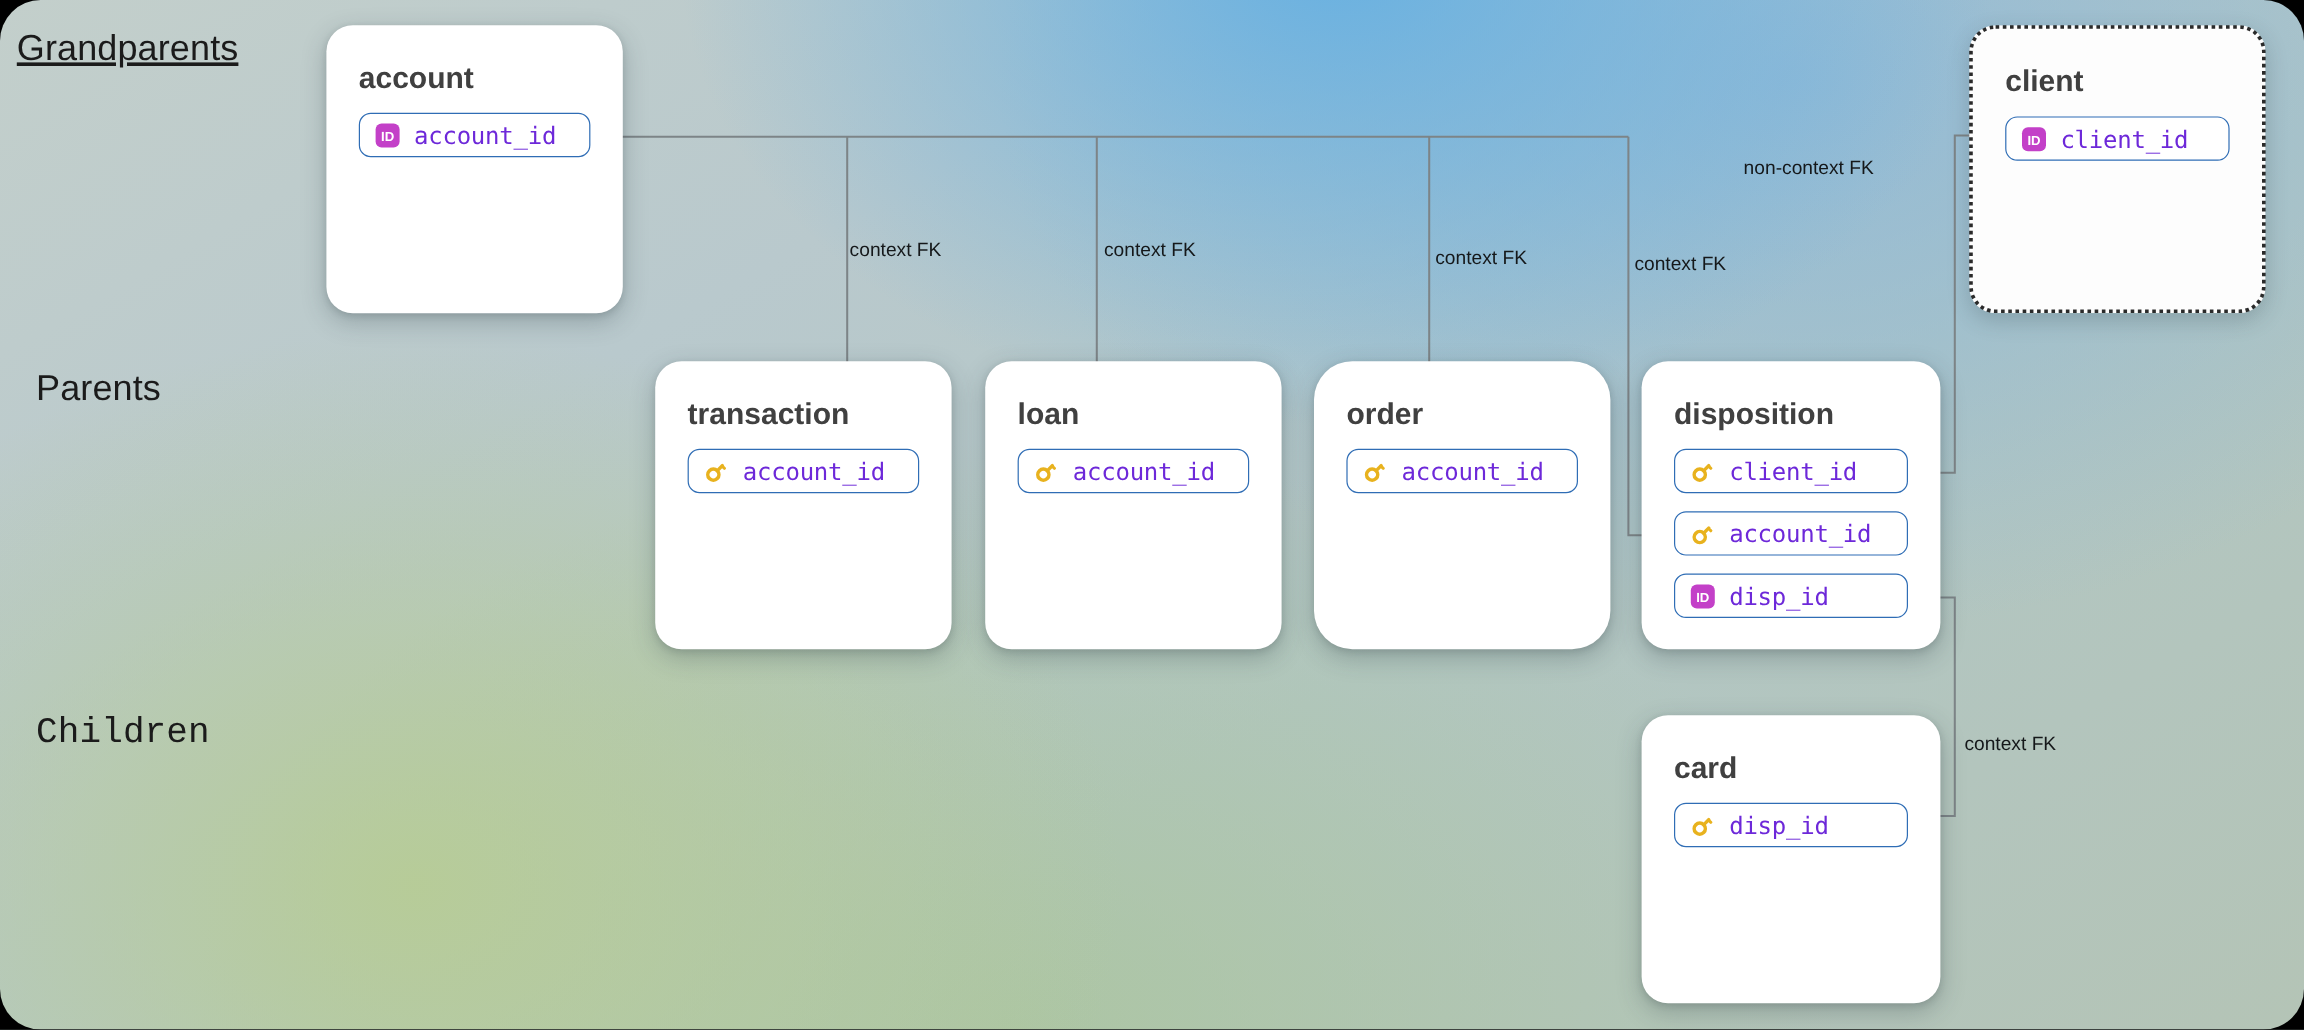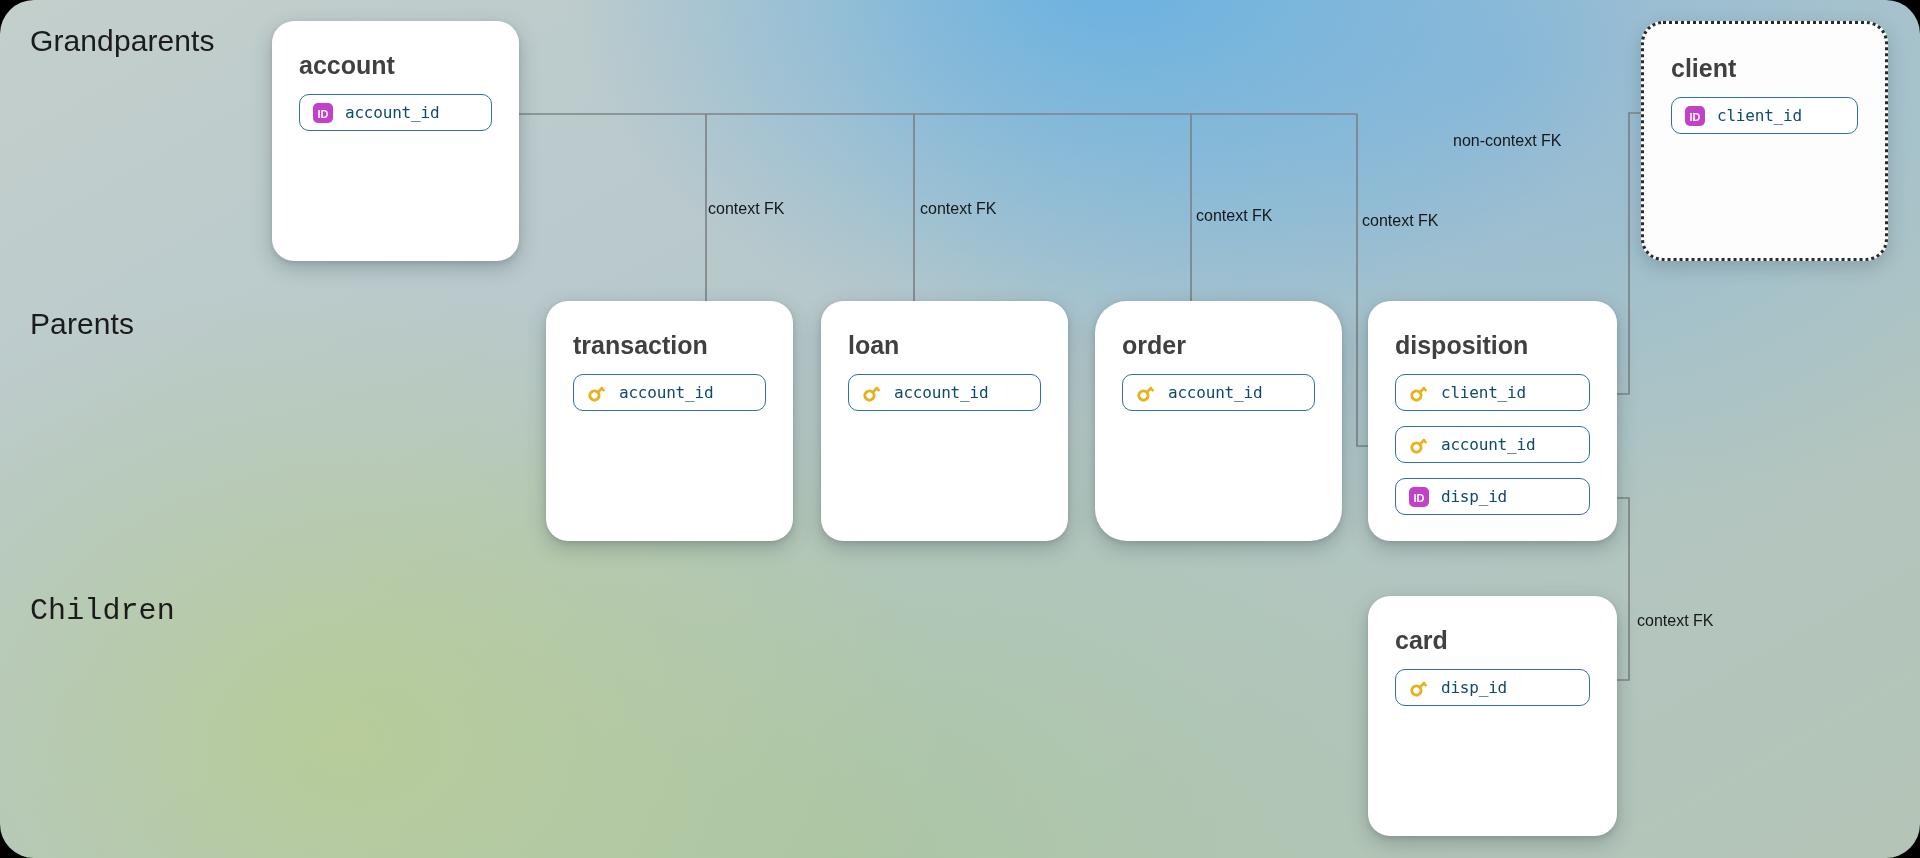--- a/index.html
+++ b/index.html
@@ -78,22 +78,22 @@
     height: 37px;
     border: 1.6px solid #2f6db5;
     border-radius: 10px;
     background: #ffffff;
     padding: 0 12px;
     margin-bottom: 15px;
   }
 
   .field-label {
     font-family: "DejaVu Sans Mono", "Liberation Mono", monospace;
-    font-size: 16px;
-    color: #0c4a6e;
+    font-size: 20px;
+    color: #6d28d9;
     letter-spacing: -0.2px;
     white-space: nowrap;
   }
 
   
   .icon { width: 22px; height: 22px; flex: 0 0 22px; margin-right: 11px;
           display: flex; align-items: center; justify-content: center; }
   .icon svg { display: block; }
 </style>
 </head>
@@ -116,21 +116,21 @@
       <path d="M914,114 L914,383"></path>
       <path d="M1191,114 L1191,383"></path>
       <path d="M1357,114 L1357,446 L1397,446"></path>
 
       <path d="M1587,394 L1629,394 L1629,113 L1669,113" marker-end="url(#arrow)"></path>
 
       <path d="M1587,680 L1629,680 L1629,498 L1589,498" marker-end="url(#arrow)"></path>
     </g>
   </svg>
 
-  <div class="row-label" style="left:30px; top:24px;">Grandparents</div>
+  <div class="row-label" style="left:14px; top:24px;text-decoration:underline;">Grandparents</div>
   <div class="row-label" style="left:30px; top:307px;">Parents</div>
   <div class="row-label" style="left:30px; top:594px;font-family:Liberation Mono, monospace;">Children</div>
 
   <div class="edge-label" style="left:708px; top:200px;">context FK</div>
   <div class="edge-label" style="left:920px; top:200px;">context FK</div>
   <div class="edge-label" style="left:1196px; top:207px;">context FK</div>
   <div class="edge-label" style="left:1362px; top:212px;">context FK</div>
   <div class="edge-label" style="left:1453px; top:132px;">non-context FK</div>
   <div class="edge-label" style="left:1637px; top:612px;">context FK</div>
 

